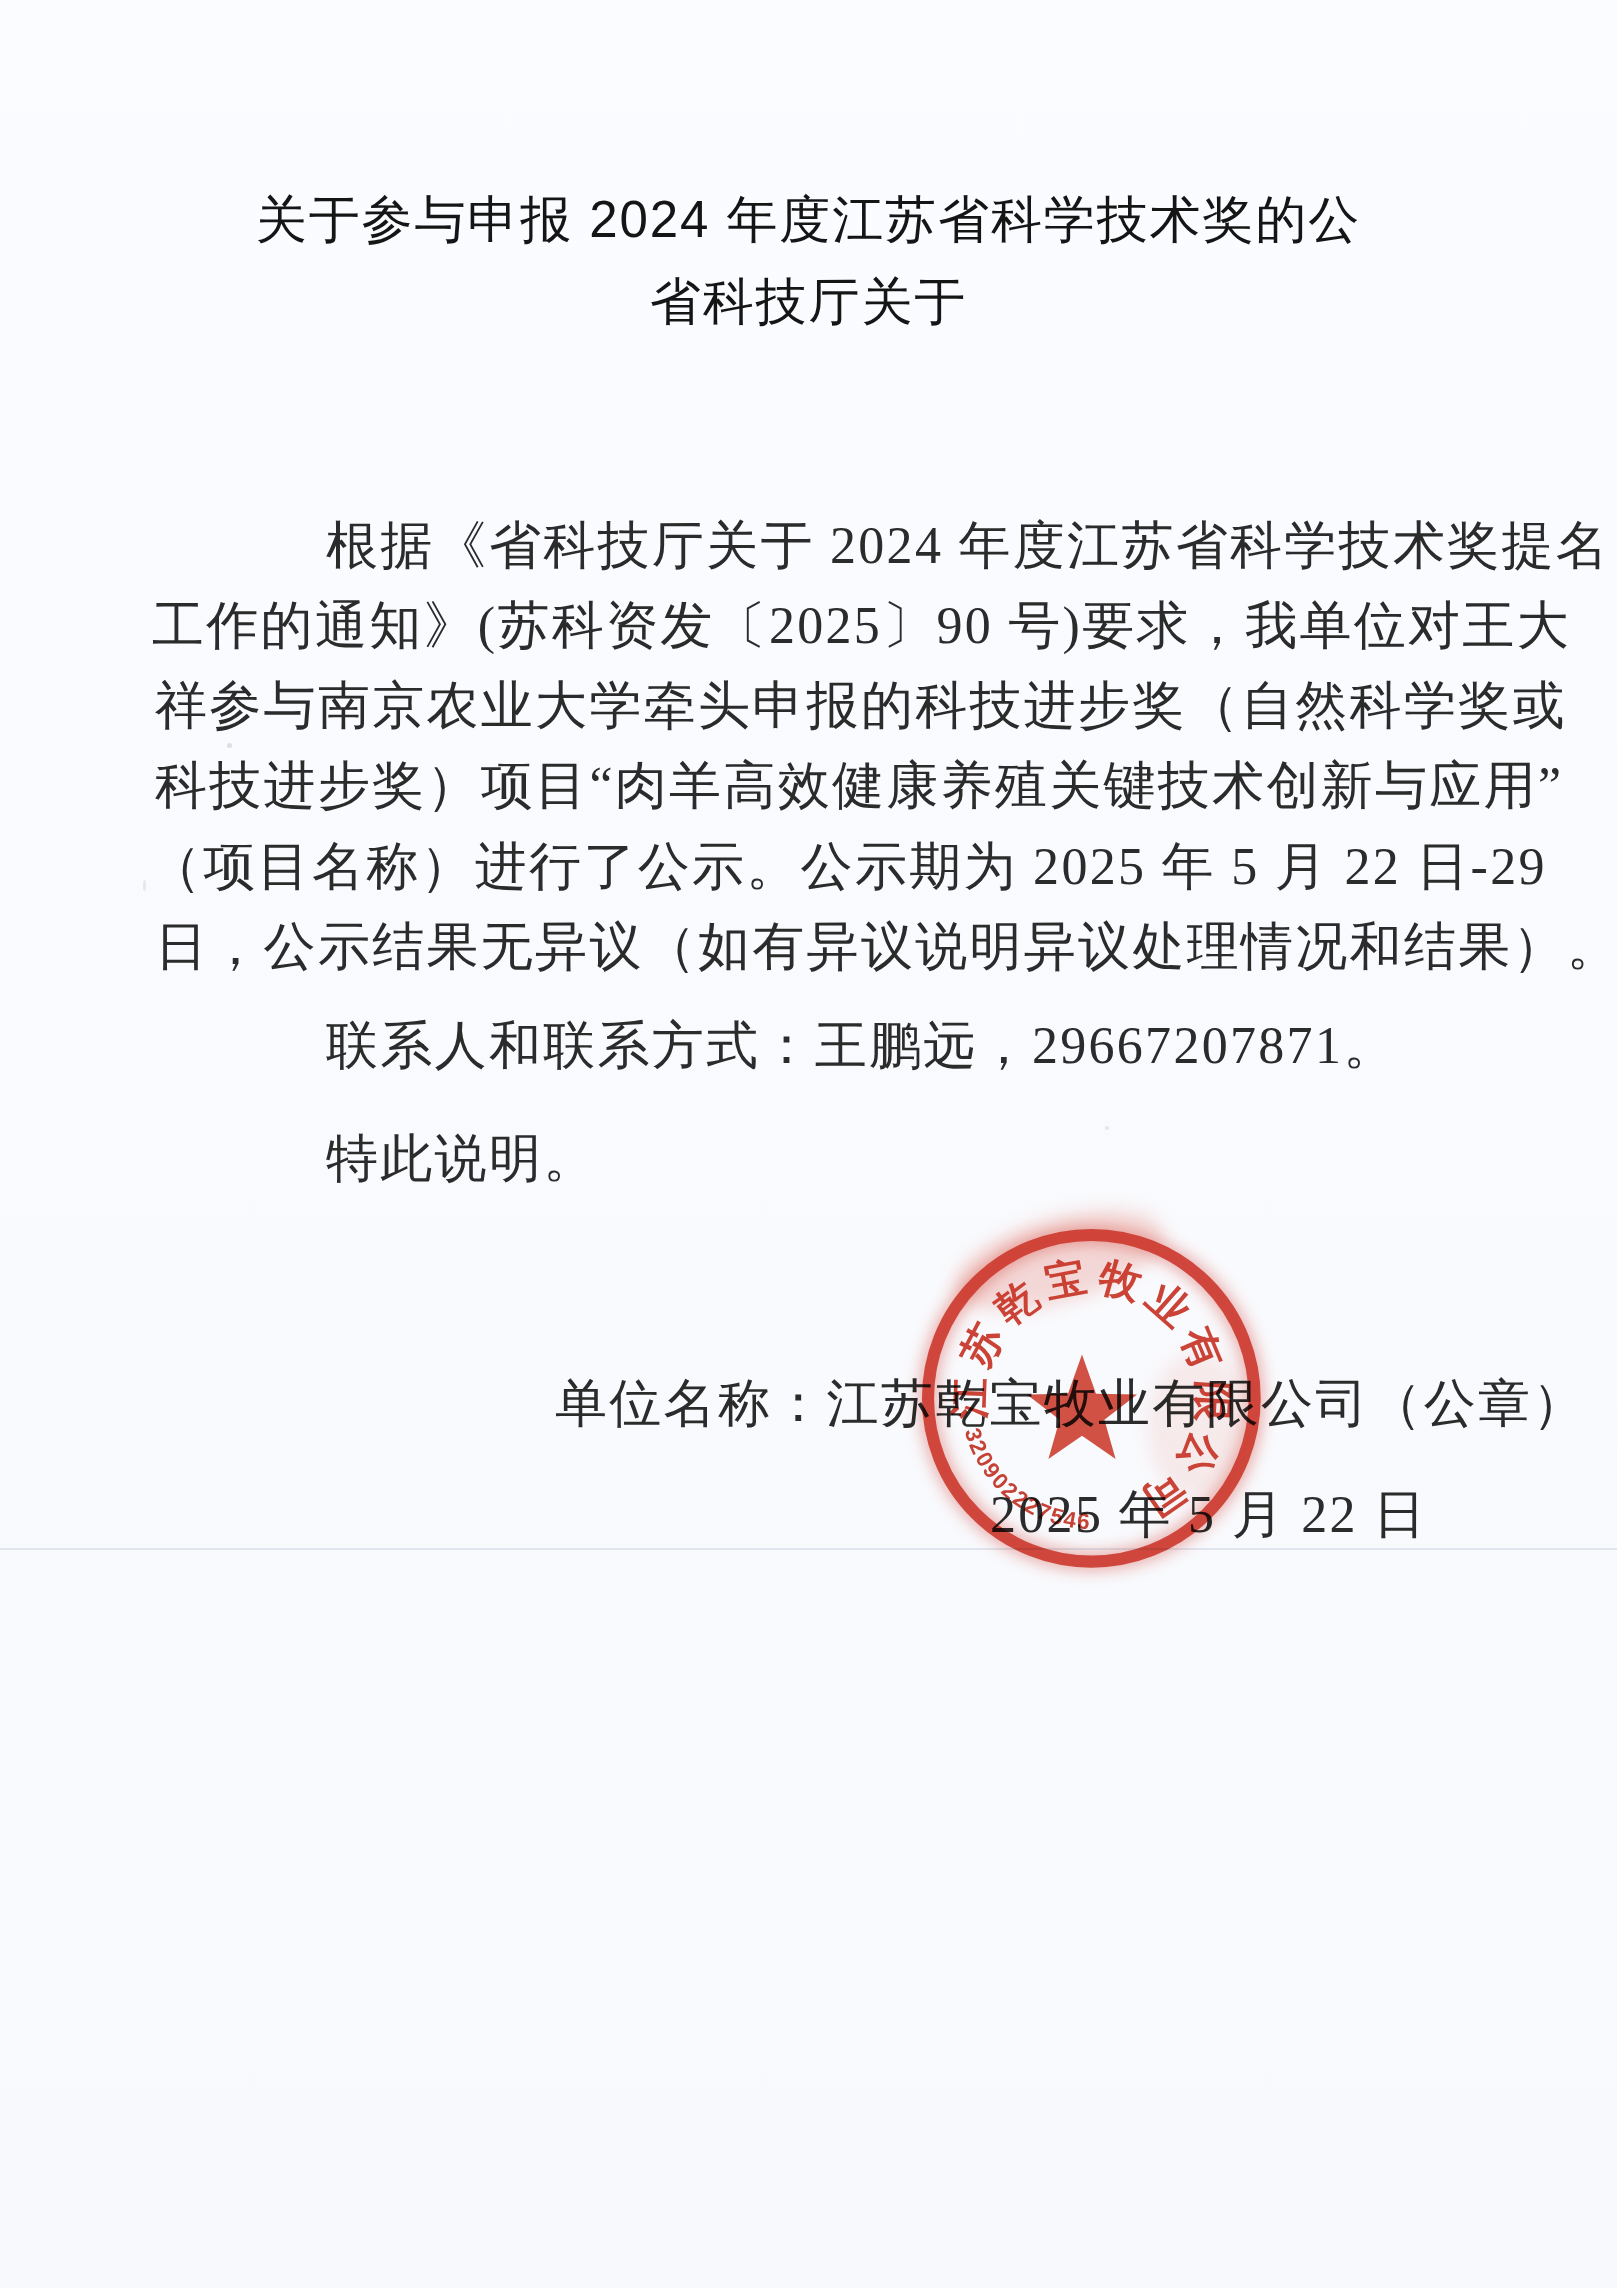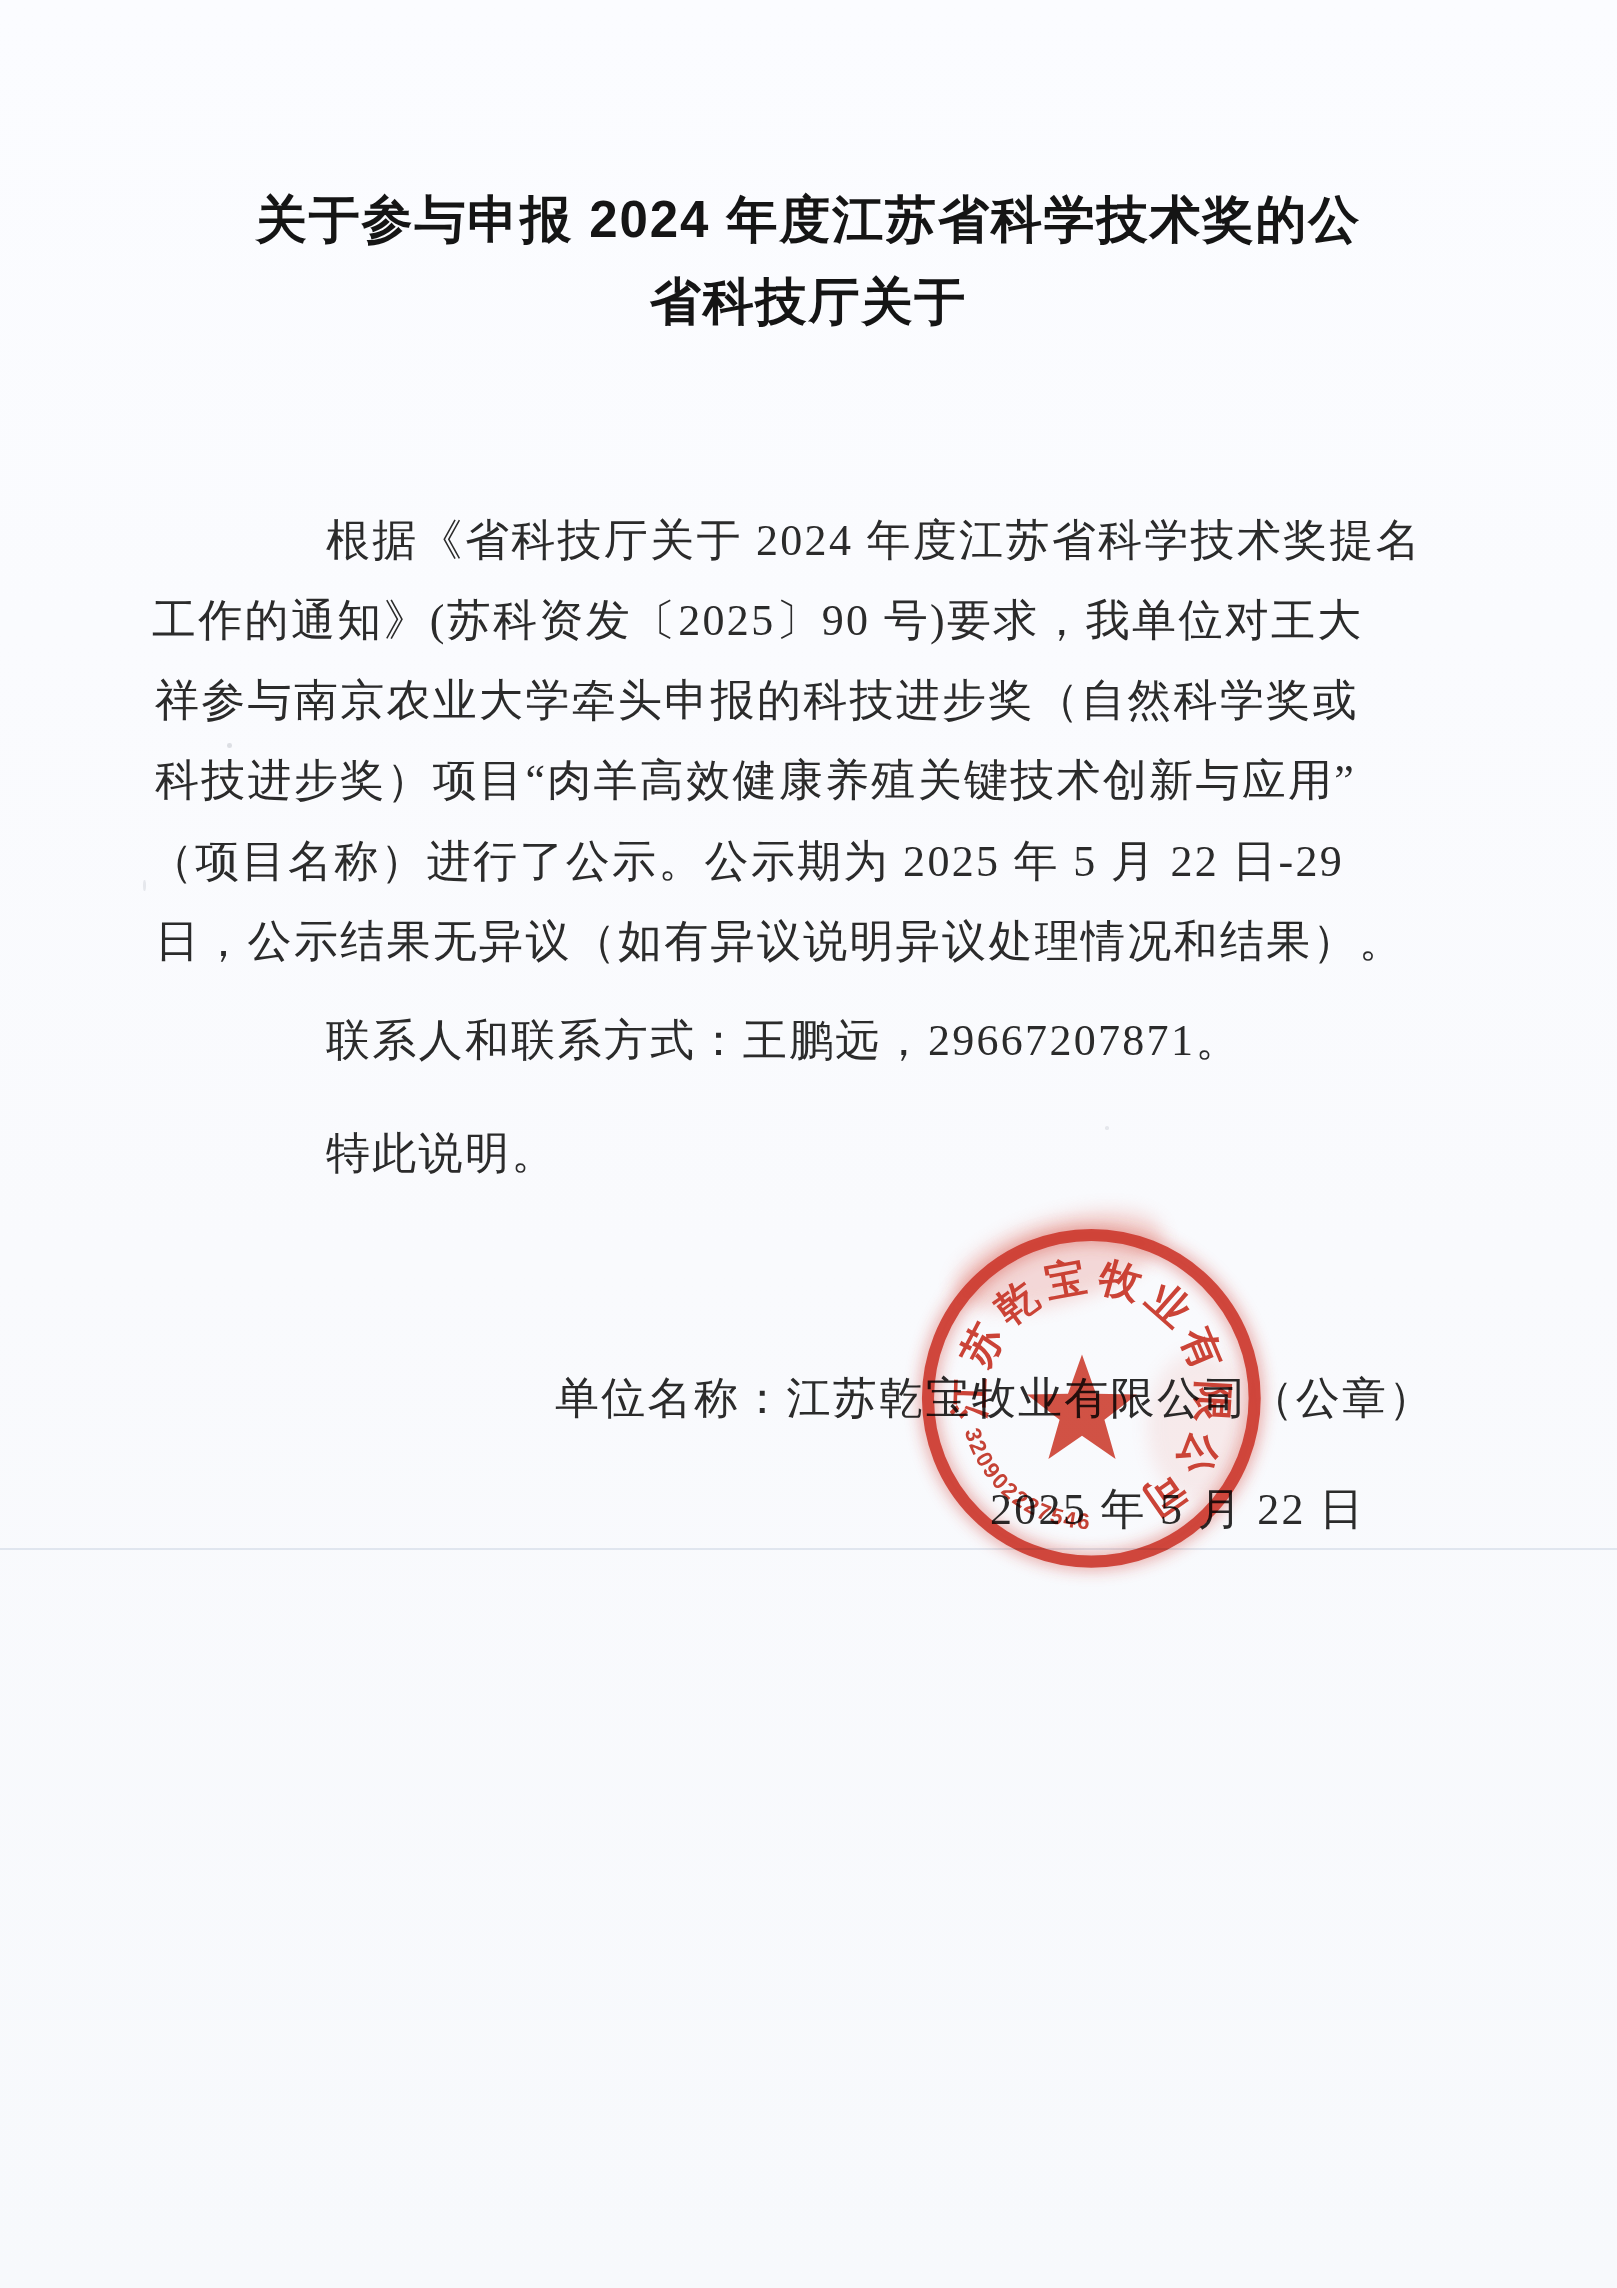--- a/index.html
+++ b/index.html
@@ -10,29 +10,29 @@
     background: linear-gradient(180deg, #fbfcff 0%, #f9fafd 55%, #f7f9fc 100%);
     overflow: hidden;
     font-family: "Liberation Serif", "DejaVu Serif", serif;
     color: #262626;
   }
   .title-line {
     position: absolute;
     left: 0; right: 0;
     text-align: center;
     font-family: "Liberation Sans", "DejaVu Sans", sans-serif;
-    font-weight: 700;
+    font-weight: 400;
     font-size: 51px;
     letter-spacing: 1.9px;
     color: #151515;
     white-space: nowrap;
   }
   .body-line {
     position: absolute;
-    font-size: 44px;
+    font-size: 52px;
     letter-spacing: 2.3px;
     color: #2b2b2b;
     white-space: nowrap;
   }
   .scan-line {
     position: absolute;
     left: 0;
     width: 100%;
     height: 1.9px;
     background: rgba(185, 198, 216, 0.38);

